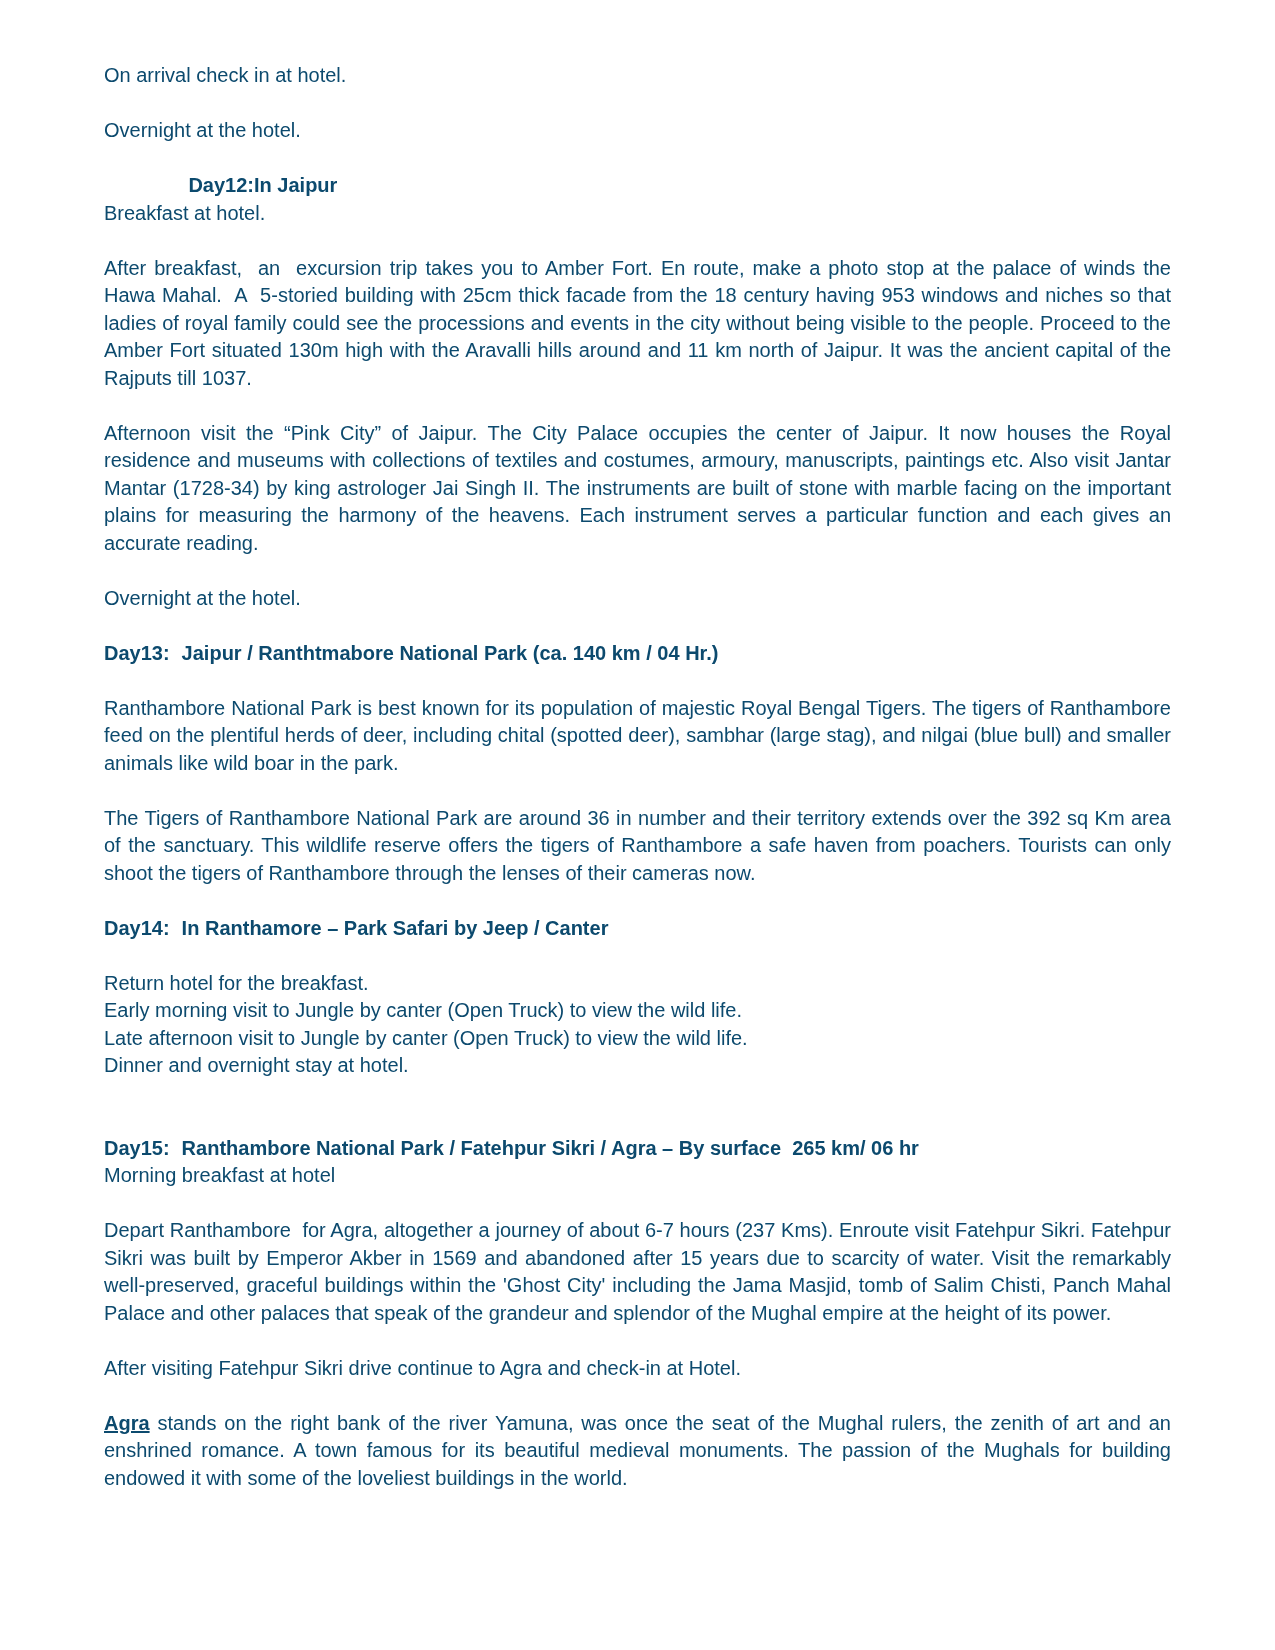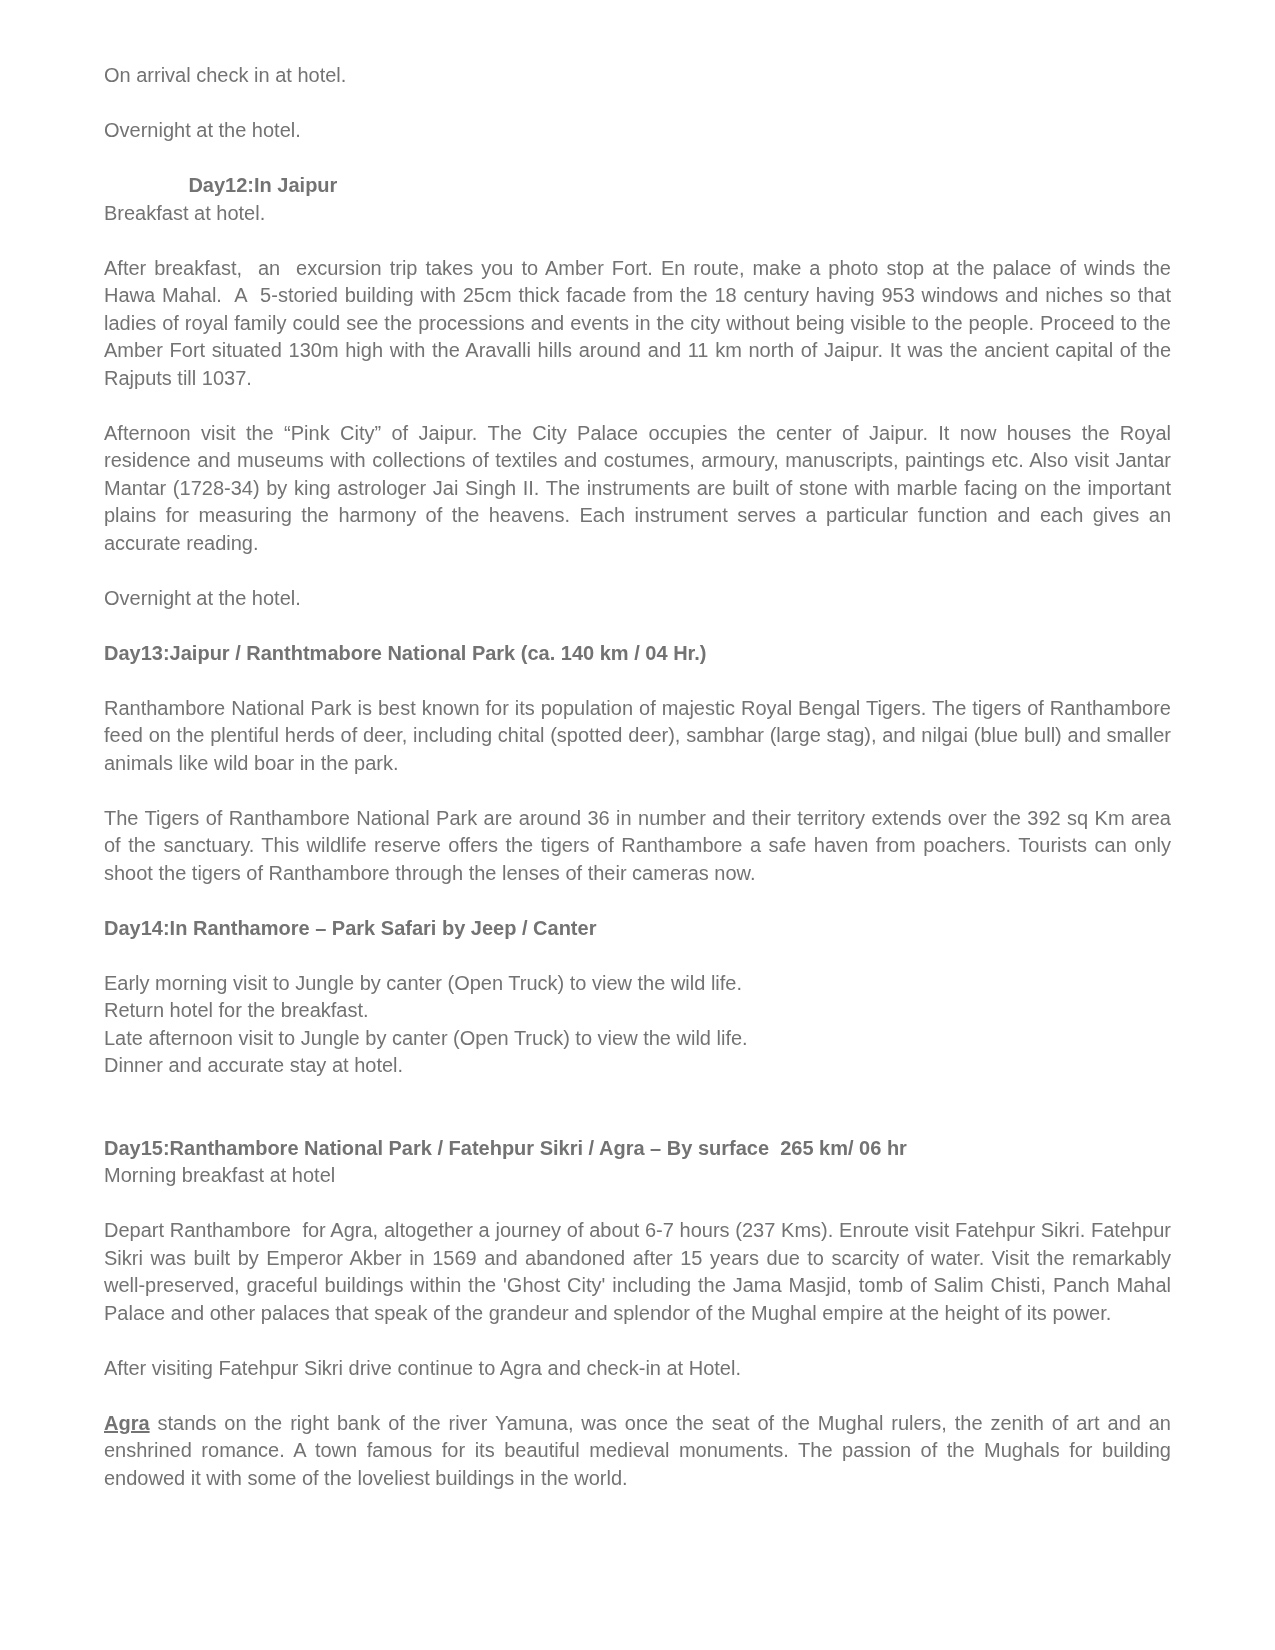--- a/index.html
+++ b/index.html
@@ -11,21 +11,21 @@
     position: relative;
     width: 1275px;
     height: 1650px;
     box-sizing: border-box;
     background: #ffffff;
     padding: 62px 104px 0 104px;
     overflow: hidden;
     font-family: "Liberation Sans", sans-serif;
     font-size: 20px;
     line-height: 27.5px;
-    color: #737373;
+    color: #0c4a6e;
   }
   .page p {
     margin: 0;
     white-space: pre-wrap;
   }
   .just {
     text-align: justify;
   }
   .blank {
     height: 27.5px;
@@ -38,21 +38,21 @@
   }
   .day-label {
     display: inline-block;
     font-weight: bold;
   }
   .tabbed {
     width: 150px;
     text-align: right;
   }
   .gap {
-    margin-right: 0;
+    margin-right: 12px;
   }
   .bold-lead {
     font-weight: bold;
     text-decoration: underline;
   }
 </style>
 </head>
 <body>
 
 <div class="page">
@@ -81,24 +81,24 @@
 
   <p class="just">Ranthambore National Park is best known for its population of majestic Royal Bengal Tigers. The tigers of Ranthambore feed on the plentiful herds of deer, including chital (spotted deer), sambhar (large stag), and nilgai (blue bull) and smaller animals like wild boar in the park.</p>
   <div class="blank"></div>
 
   <p class="just">The Tigers of Ranthambore National Park are around 36 in number and their territory extends over the 392 sq Km area of the sanctuary. This wildlife reserve offers the tigers of Ranthambore a safe haven from poachers. Tourists can only shoot the tigers of Ranthambore through the lenses of their cameras now.</p>
   <div class="blank"></div>
 
   <p class="heading"><span class="day-label gap">Day14:</span><span>In Ranthamore – Park Safari by Jeep / Canter</span></p>
   <div class="blank"></div>
 
+  <p>Return hotel for the breakfast.</p>
   <p>Early morning visit to Jungle by canter (Open Truck) to view the wild life.</p>
-  <p>Return hotel for the breakfast.</p>
   <p>Late afternoon visit to Jungle by canter (Open Truck) to view the wild life.</p>
-  <p>Dinner and accurate stay at hotel.</p>
+  <p>Dinner and overnight stay at hotel.</p>
   <div class="blank2"></div>
 
   <p class="heading"><span class="day-label gap">Day15:</span><span>Ranthambore National Park / Fatehpur Sikri / Agra – By surface  265 km/ 06 hr</span></p>
   <p>Morning breakfast at hotel</p>
   <div class="blank"></div>
 
   <p class="just">Depart Ranthambore  for Agra, altogether a journey of about 6-7 hours (237 Kms). Enroute visit Fatehpur Sikri. Fatehpur Sikri was built by Emperor Akber in 1569 and abandoned after 15 years due to scarcity of water. Visit the remarkably well-preserved, graceful buildings within the 'Ghost City' including the Jama Masjid, tomb of Salim Chisti, Panch Mahal Palace and other palaces that speak of the grandeur and splendor of the Mughal empire at the height of its power.</p>
   <div class="blank"></div>
 
   <p>After visiting Fatehpur Sikri drive continue to Agra and check-in at Hotel.</p>

